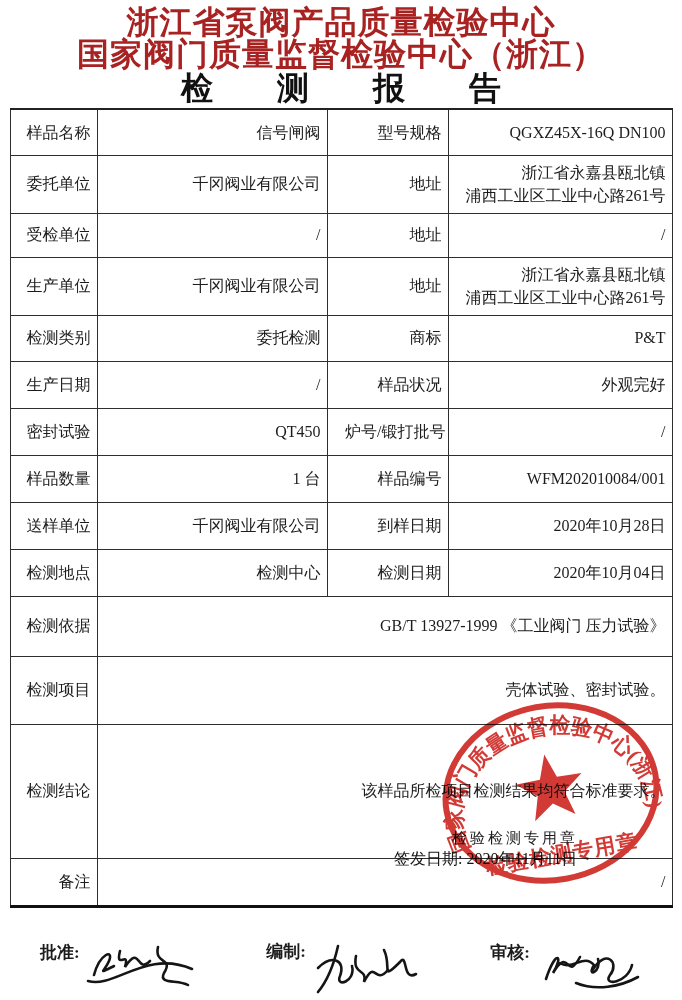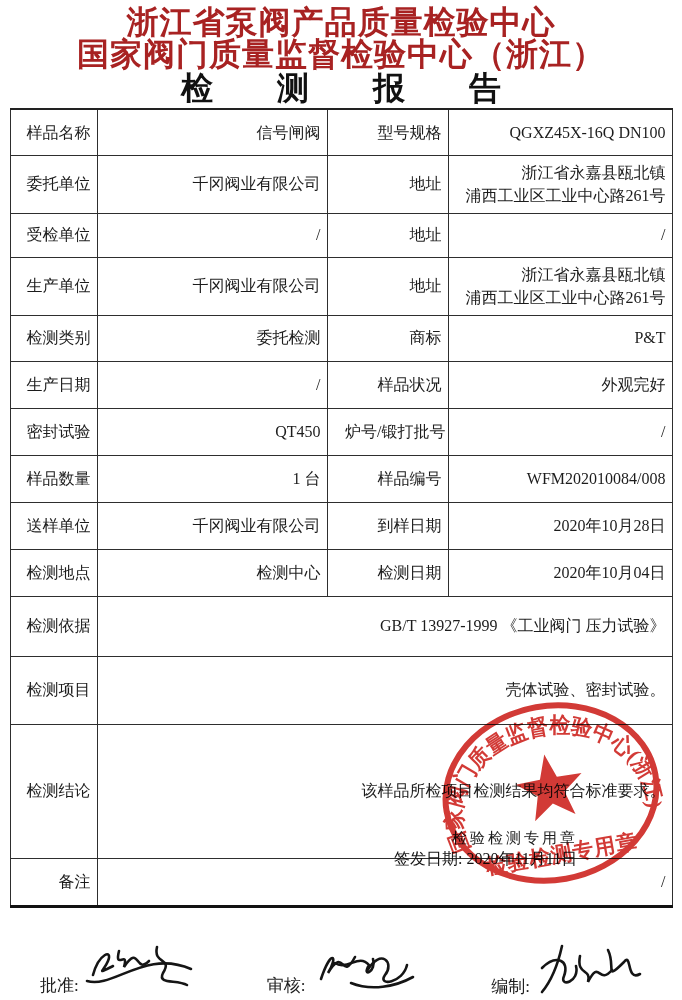--- a/index.html
+++ b/index.html
@@ -53,21 +53,21 @@
   td.concl { position:relative; text-align:left; vertical-align:top; padding:14px 12px; }
   .footer {
     position:absolute;
     left:0; right:0; top:940px;
     display:flex;
     align-items:center;
     padding:0 30px 0 40px;
     justify-content:space-between;
     font-size:17px;
   }
-  .sigblock { display:flex; align-items:flex-end; }
+  .sigblock { display:flex; align-items:flex-start;font-weight:bold; }
   .sigblock svg { margin-left:4px; }
   .sig-stroke { fill:none; stroke:#151515; stroke-width:2.6; stroke-linecap:round; }
   .seal {
     position:absolute;
     top:698px; left:436px;
     width:230px; height:190px;
     transform:rotate(-10deg);
     mix-blend-mode:multiply;
     opacity:0.93;
     pointer-events:none;
@@ -148,21 +148,21 @@
       <tr style="height:47px">
         <td class="lbl">密封试验</td>
         <td>QT450</td>
         <td style="padding:9px 2px">炉号/锻打批号</td>
         <td>/</td>
       </tr>
       <tr style="height:47px">
         <td class="lbl">样品数量</td>
         <td>1 台</td>
         <td>样品编号</td>
-        <td>WFM202010084/008</td>
+        <td>WFM202010084/001</td>
       </tr>
       <tr style="height:47px">
         <td class="lbl">送样单位</td>
         <td>千冈阀业有限公司</td>
         <td>到样日期</td>
         <td>2020年10月28日</td>
       </tr>
       <tr style="height:47px">
         <td class="lbl">检测地点</td>
         <td>检测中心</td>
@@ -211,32 +211,32 @@
   <div class="footer">
     <div class="sigblock">
       <span>批准:</span>
       <svg width="120" height="56" viewBox="0 0 120 56">
         <path class="sig-stroke" d="M10,34 C16,12 30,8 25,20 C21,30 12,34 30,25 M36,10 C31,30 46,8 41,26 C57,2 52,34 66,20"></path>
         <path class="sig-stroke" d="M4,40 C30,48 62,8 108,28"></path>
         <path class="sig-stroke" d="M74,6 C70,24 90,16 80,32 C74,44 94,38 104,44"></path>
       </svg>
     </div>
     <div class="sigblock">
+      <span>编制:</span>
+      <svg width="118" height="58" viewBox="0 0 118 58">
+        <path class="sig-stroke" d="M28,6 C24,24 18,40 8,52"></path>
+        <path class="sig-stroke" d="M8,28 C22,14 36,20 30,36 C25,48 46,42 42,26"></path>
+        <path class="sig-stroke" d="M46,16 C42,36 58,28 54,42 C66,18 64,46 78,30"></path>
+        <path class="sig-stroke" d="M74,10 C82,26 70,42 90,22 C98,12 92,42 106,34"></path>
+      </svg>
+    </div>
+    <div class="sigblock">
       <span>审核:</span>
       <svg width="118" height="56" viewBox="0 0 118 56">
         <path class="sig-stroke" d="M12,38 C22,8 30,14 19,32 C36,4 32,42 46,16"></path>
         <path class="sig-stroke" d="M26,22 C38,30 50,12 60,24 C52,38 68,30 64,18"></path>
         <path class="sig-stroke" d="M58,30 C72,6 86,22 76,34 C68,46 94,42 98,24"></path>
         <path class="sig-stroke" d="M42,42 C62,50 86,46 104,36"></path>
       </svg>
     </div>
-    <div class="sigblock">
-      <span>编制:</span>
-      <svg width="118" height="58" viewBox="0 0 118 58">
-        <path class="sig-stroke" d="M28,6 C24,24 18,40 8,52"></path>
-        <path class="sig-stroke" d="M8,28 C22,14 36,20 30,36 C25,48 46,42 42,26"></path>
-        <path class="sig-stroke" d="M46,16 C42,36 58,28 54,42 C66,18 64,46 78,30"></path>
-        <path class="sig-stroke" d="M74,10 C82,26 70,42 90,22 C98,12 92,42 106,34"></path>
-      </svg>
-    </div>
   </div>
 
 </div>
 
 </body></html>

